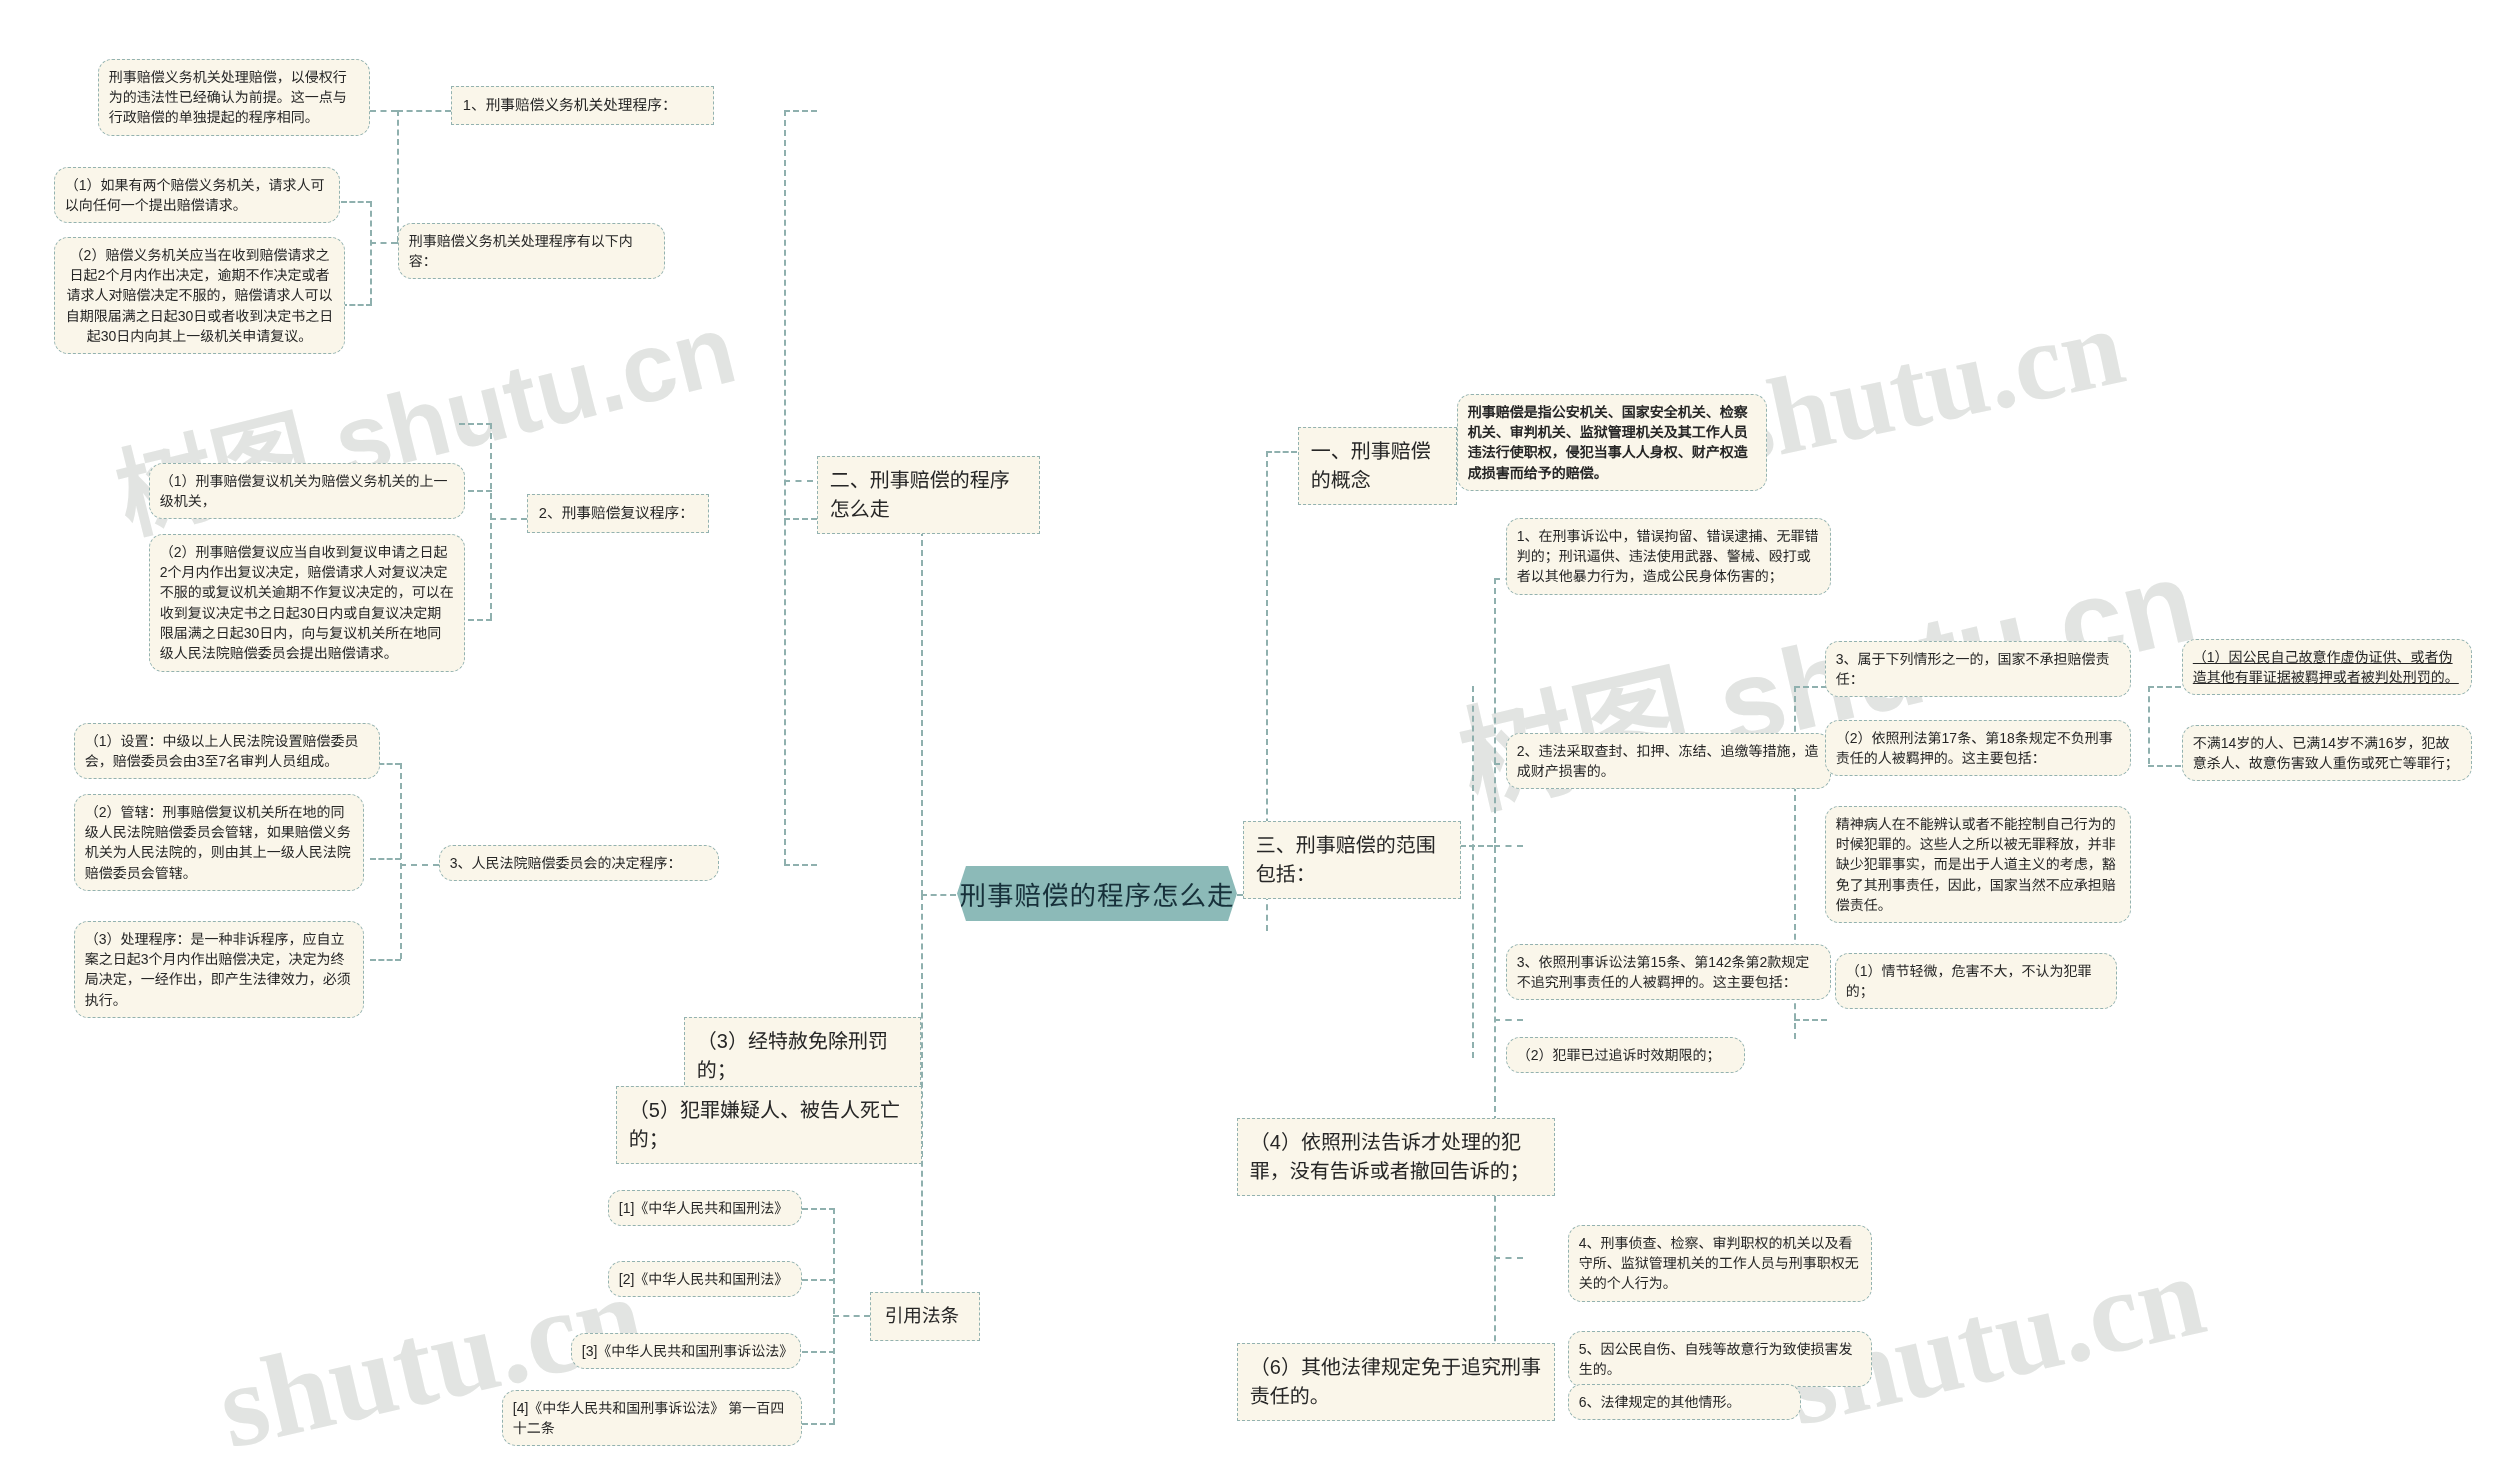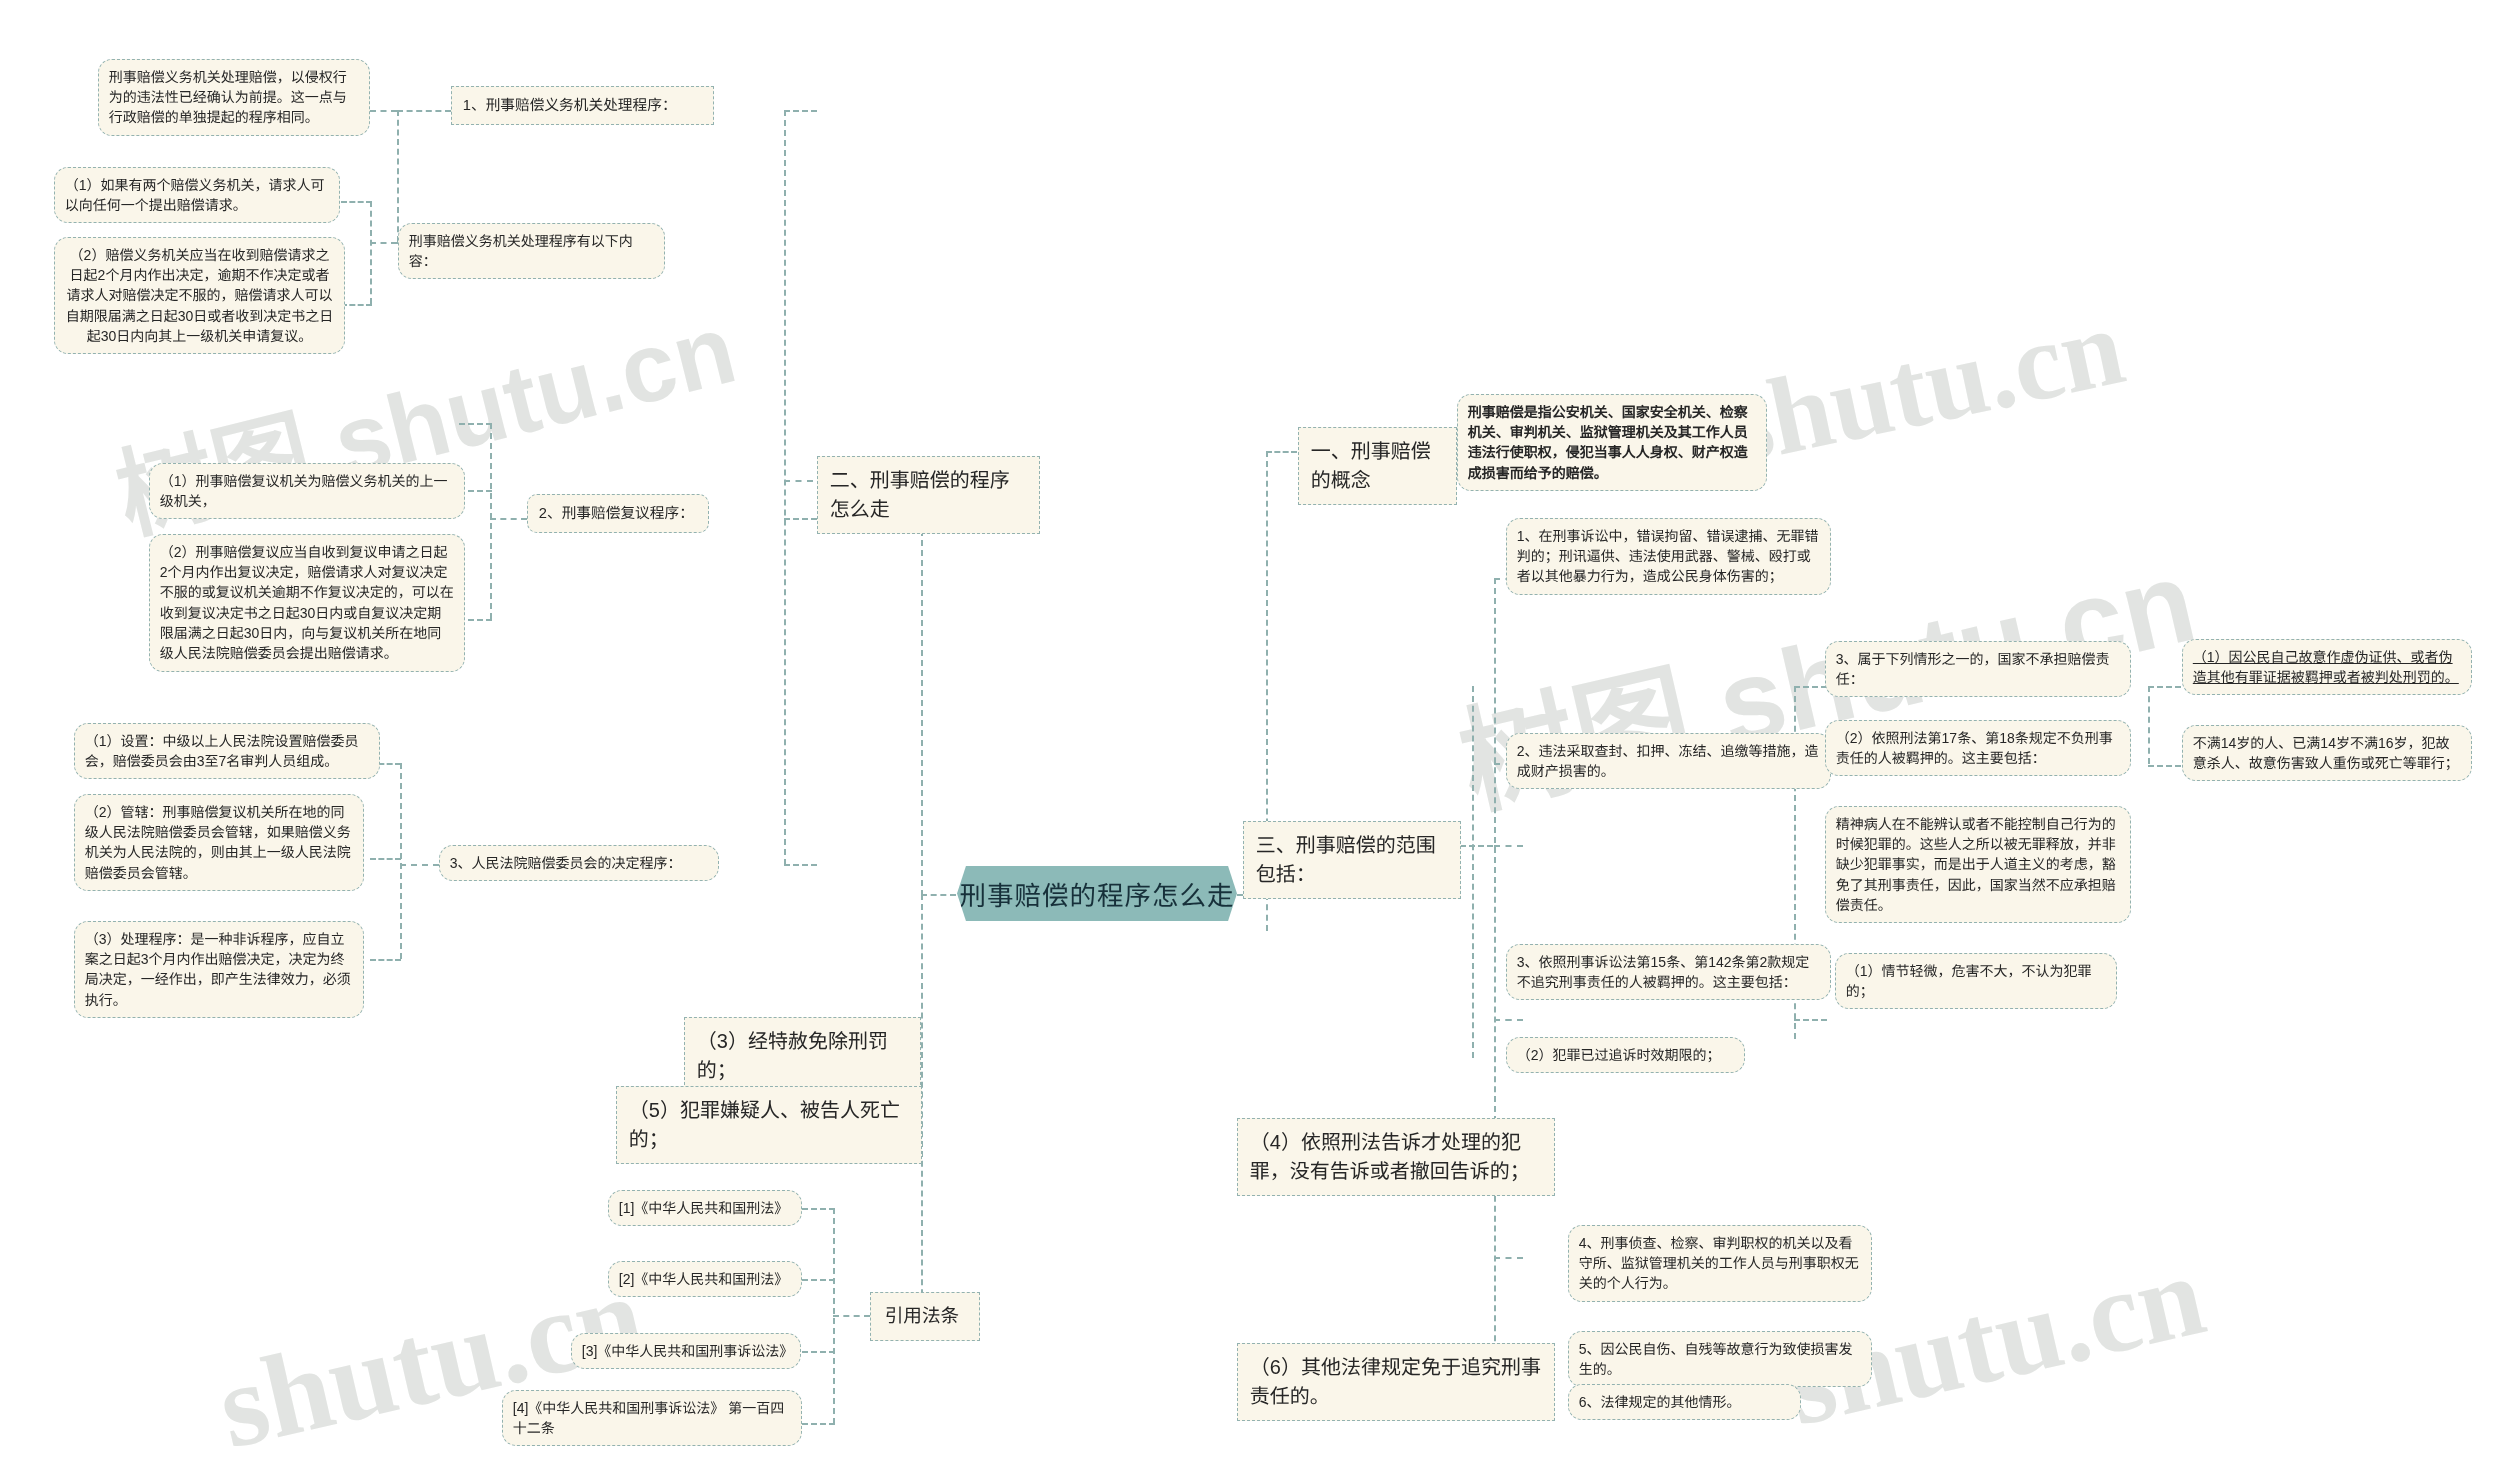--- a/index.html
+++ b/index.html
@@ -183,21 +183,21 @@
   </div>
 
   <div class="node n-sm" style="left:54px;top:167px;width:286px;">
     <span>（1）如果有两个赔偿义务机关，请求人可以向任何一个提出赔偿请求。</span>
   </div>
 
   <div class="node n-sm" style="left:54px;top:237px;width:291px;text-align:center;">
     <span>（2）赔偿义务机关应当在收到赔偿请求之日起2个月内作出决定，逾期不作决定或者请求人对赔偿决定不服的，赔偿请求人可以自期限届满之日起30日或者收到决定书之日起30日内向其上一级机关申请复议。</span>
   </div>
 
-  <div class="node n-md" style="left:527px;top:494px;width:182px;border-radius:10px;">
+  <div class="node n-md" style="left:527px;top:494px;width:182px;">
     <span>2、刑事赔偿复议程序：</span>
   </div>
 
 
   <div class="node n-sm" style="left:149px;top:463px;width:316px;">
     <span>（1）刑事赔偿复议机关为赔偿义务机关的上一级机关，</span>
   </div>
 
   <div class="node n-sm" style="left:149px;top:534px;width:316px;">
     <span>（2）刑事赔偿复议应当自收到复议申请之日起2个月内作出复议决定，赔偿请求人对复议决定不服的或复议机关逾期不作复议决定的，可以在收到复议决定书之日起30日内或自复议决定期限届满之日起30日内，向与复议机关所在地同级人民法院赔偿委员会提出赔偿请求。</span>

